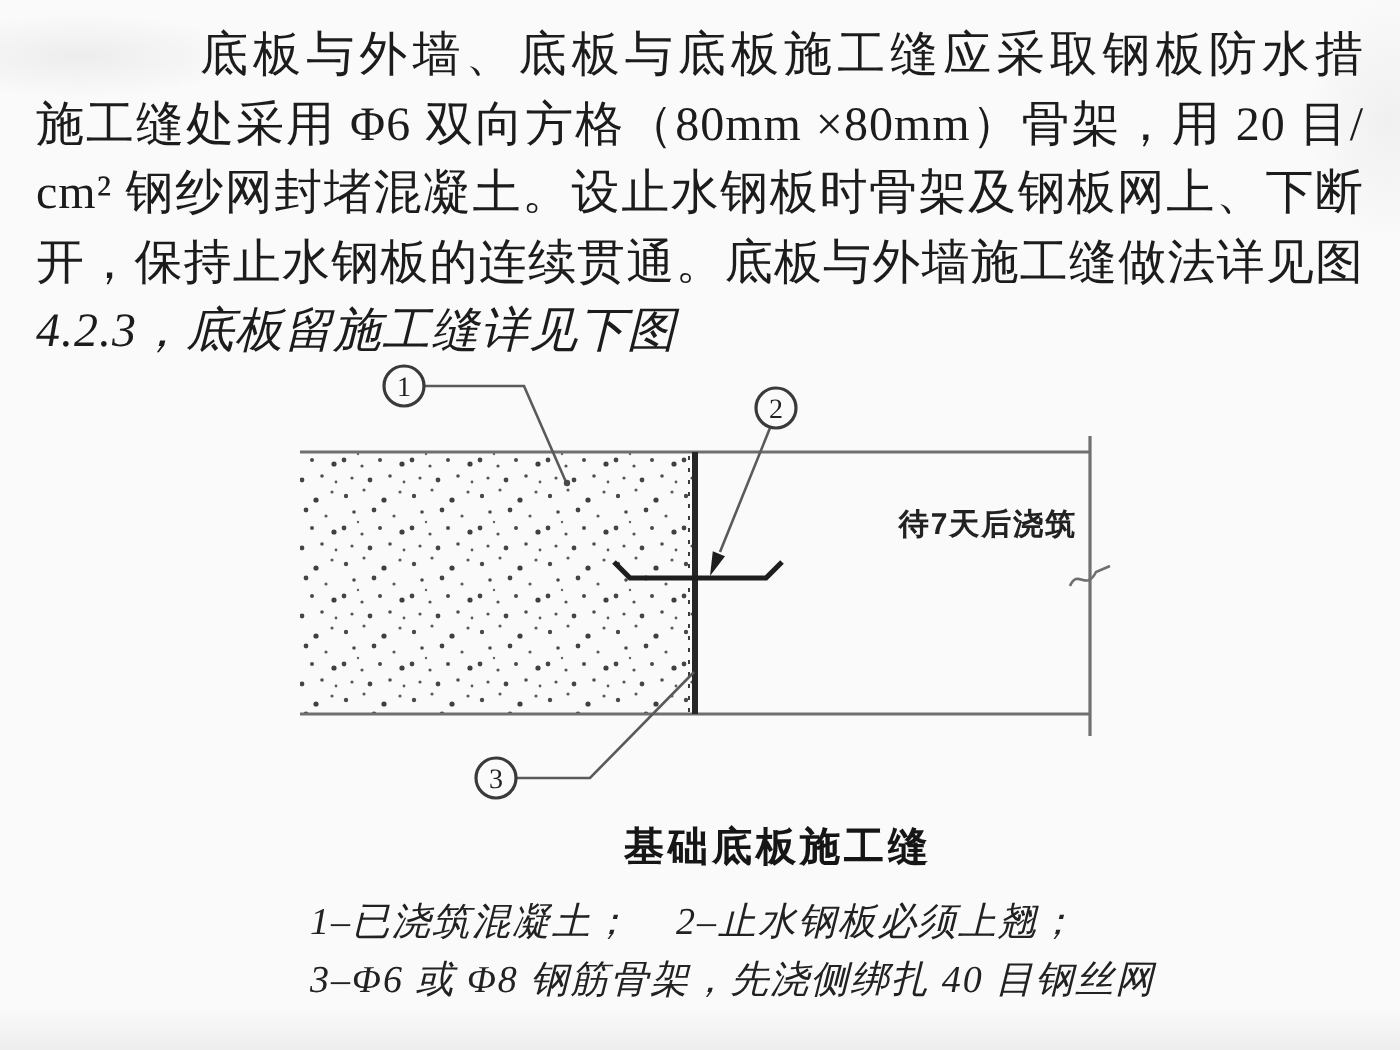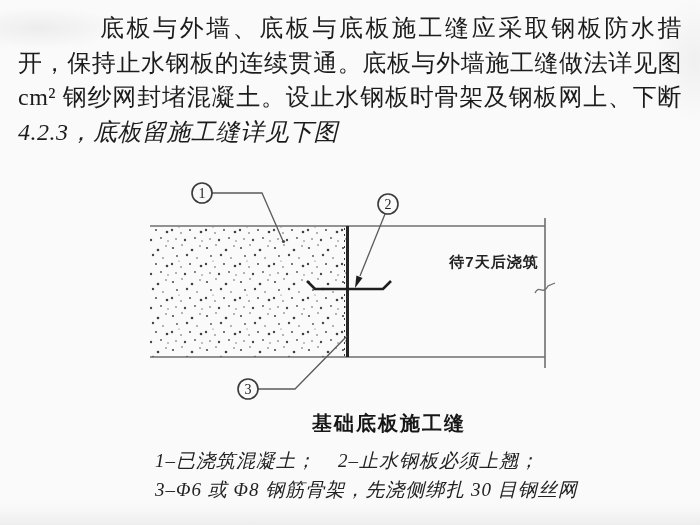--- a/index.html
+++ b/index.html
@@ -47,22 +47,23 @@
     font-size:15px; font-weight:bold; fill:#222; letter-spacing:1px;
   }
 </style>
 </head>
 <body>
 
 <div class="page">
 
   <div class="para">
     <div class="para-line first">底板与外墙、底板与底板施工缝应采取钢板防水措施，</div>
+    <div class="para-line">施工缝处采用 Φ6 双向方格（80mm ×80mm）骨架，用 20 目/</div>
+    <div class="para-line">cm² 钢纱网封堵混凝土。设止水钢板时骨架及钢板网上、下断</div>
     <div class="para-line">开，保持止水钢板的连续贯通。底板与外墙施工缝做法详见图</div>
-    <div class="para-line">cm² 钢纱网封堵混凝土。设止水钢板时骨架及钢板网上、下断</div>
     <div class="para-line last">4.2.3，底板留施工缝详见下图</div>
   </div>
 
   <svg class="diagram" viewBox="0 0 700 235" xmlns="http://www.w3.org/2000/svg">
     <defs>
       <pattern id="stipple" width="34" height="34" patternUnits="userSpaceOnUse">
         <circle cx="3" cy="5" r="1.1" fill="#4a4a4a"></circle>
         <circle cx="12" cy="2" r="0.8" fill="#5a5a5a"></circle>
         <circle cx="22" cy="7" r="1.3" fill="#3f3f3f"></circle>
         <circle cx="30" cy="3" r="0.8" fill="#5a5a5a"></circle>
@@ -110,16 +111,16 @@
 
     <text x="494" y="92" text-anchor="middle" class="anno">待7天后浇筑</text>
   </svg>
 
   <div class="caption">基础底板施工缝</div>
 
   <div class="legend-row row1">
     <span>1–已浇筑混凝土；</span><span class="legend-gap"></span><span>2–止水钢板必须上翘；</span>
   </div>
   <div class="legend-row row2">
-    <span>3–Φ6 或 Φ8 钢筋骨架，先浇侧绑扎 30 目钢丝网</span>
+    <span>3–Φ6 或 Φ8 钢筋骨架，先浇侧绑扎 40 目钢丝网</span>
   </div>
 
 </div>
 
 </body></html>

